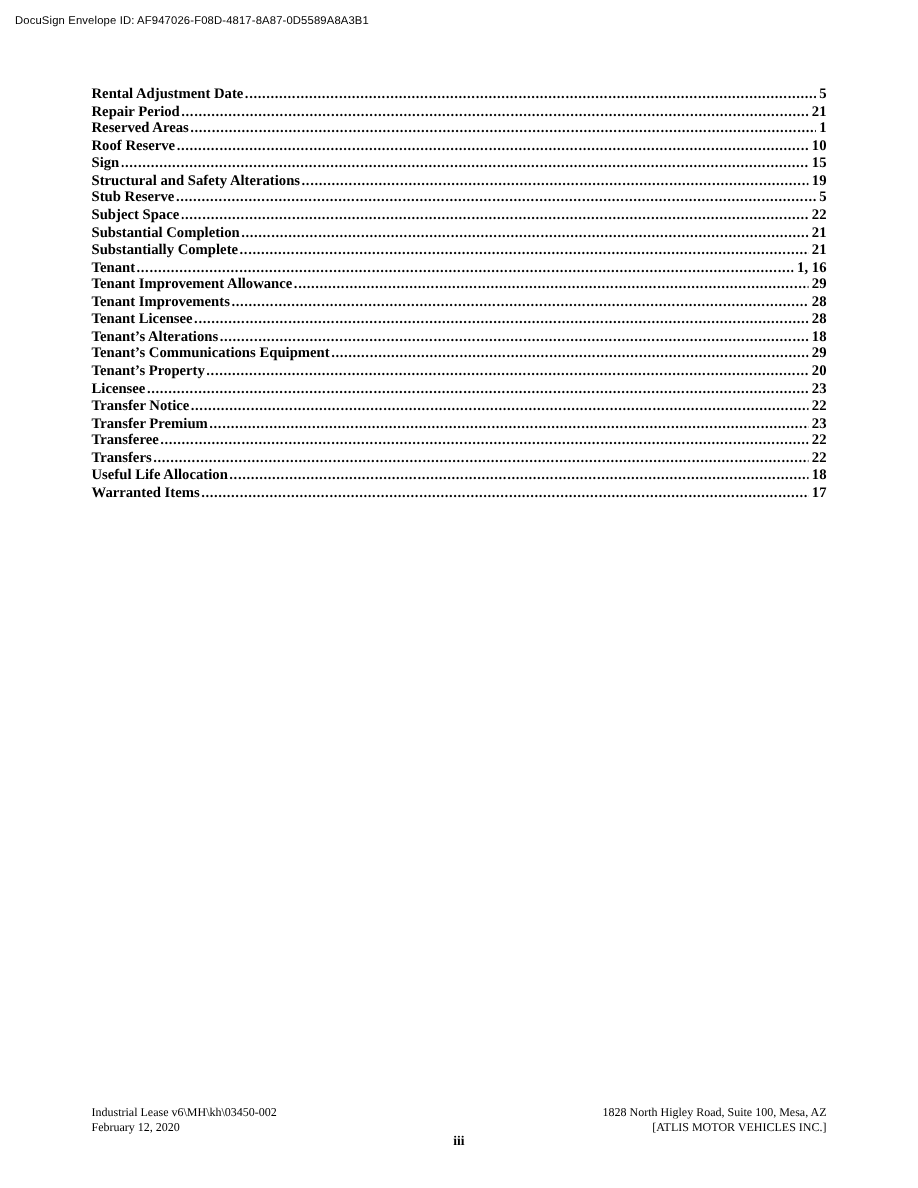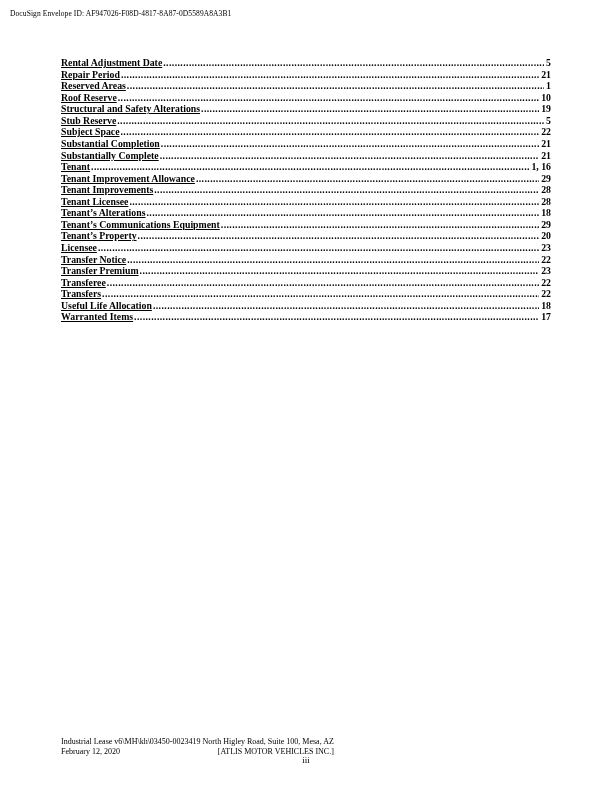--- a/index.html
+++ b/index.html
@@ -8,40 +8,40 @@
     background: #ffffff;
     font-family: "Liberation Serif", serif;
     color: #000000;
     position: relative;
     overflow: hidden;
   }
   .docusign-header {
     position: absolute;
     top: 9px;
     left: 10px;
-    font-family: Liberation Serif, serif;
+    font-family: Liberation Sans, sans-serif;
     font-size: 7.5px;
     letter-spacing: 0.1px;
     color: #000000;
   }
   .toc {
     position: absolute;
     top: 57px;
     left: 61px;
     width: 490px;
   }
   .toc-row {
     display: flex;
     align-items: baseline;
     font-size: 9.8px;
     font-weight: bold;
     line-height: 11.56px;
     white-space: nowrap;
   }
-  .toc-term { white-space: nowrap; text-decoration: underline; }
+  .toc-term { white-space: nowrap; }
   .toc-leader {
     flex: 1;
     overflow: hidden;
     white-space: nowrap;
     margin: 0 2px 0 1px;
     min-width: 8px;
   }
   .toc-leader::after {
     content: "....................................................................................................................................................................................................................................................................";
     font-weight: bold;
@@ -50,32 +50,34 @@
   .toc-page {
     white-space: nowrap;
     text-align: right;
   }
   .footer {
     position: absolute;
     left: 61px;
     right: 61px;
     top: 737px;
     display: flex;
+    justify-content: space-between;
     font-size: 8px;
     line-height: 10px;
   }
   .footer-left { text-align: left; }
   .footer-right { text-align: right; }
   .page-number {
     position: absolute;
     top: 755px;
     left: 0;
     width: 100%;
     text-align: center;
     font-size: 9px;
+    font-weight: bold;
   }
 </style>
 </head>
 <body>
 
 <div class="docusign-header">DocuSign Envelope ID: AF947026-F08D-4817-8A87-0D5589A8A3B1</div>
 
 <div class="toc" id="toc-list">
   <div class="toc-row">
     <span class="toc-term">Rental Adjustment Date</span>
@@ -94,20 +96,25 @@
     <span class="toc-leader"></span>
     <span class="toc-page">1</span>
   </div>
 
   <div class="toc-row">
     <span class="toc-term">Roof Reserve</span>
     <span class="toc-leader"></span>
     <span class="toc-page">10</span>
   </div>
 
+  <div class="toc-row">
+    <span class="toc-term">Sign</span>
+    <span class="toc-leader"></span>
+    <span class="toc-page">15</span>
+  </div>
 
   <div class="toc-row">
     <span class="toc-term">Structural and Safety Alterations</span>
     <span class="toc-leader"></span>
     <span class="toc-page">19</span>
   </div>
 
   <div class="toc-row">
     <span class="toc-term">Stub Reserve</span>
     <span class="toc-leader"></span>
@@ -218,18 +225,18 @@
     <span class="toc-page">17</span>
   </div>
 </div>
 
 <div class="footer">
   <div class="footer-left">
     <div>Industrial Lease v6\MH\kh\03450-002</div>
     <div>February 12, 2020</div>
   </div>
   <div class="footer-right">
-    <div>3419 North Higley Road, Suite 100, Mesa, AZ</div>
+    <div>1828 North Higley Road, Suite 100, Mesa, AZ</div>
     <div>[ATLIS MOTOR VEHICLES INC.]</div>
   </div>
 </div>
 
 <div class="page-number">iii</div>
 
 </body></html>

